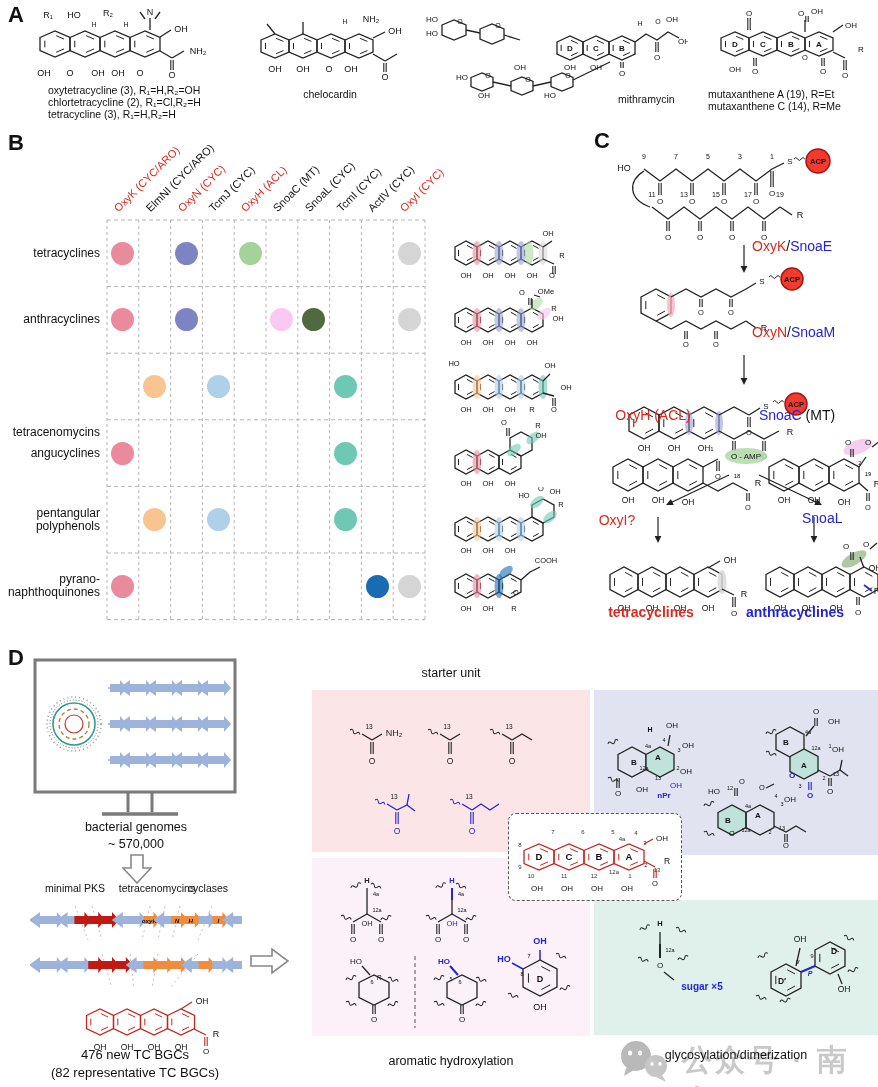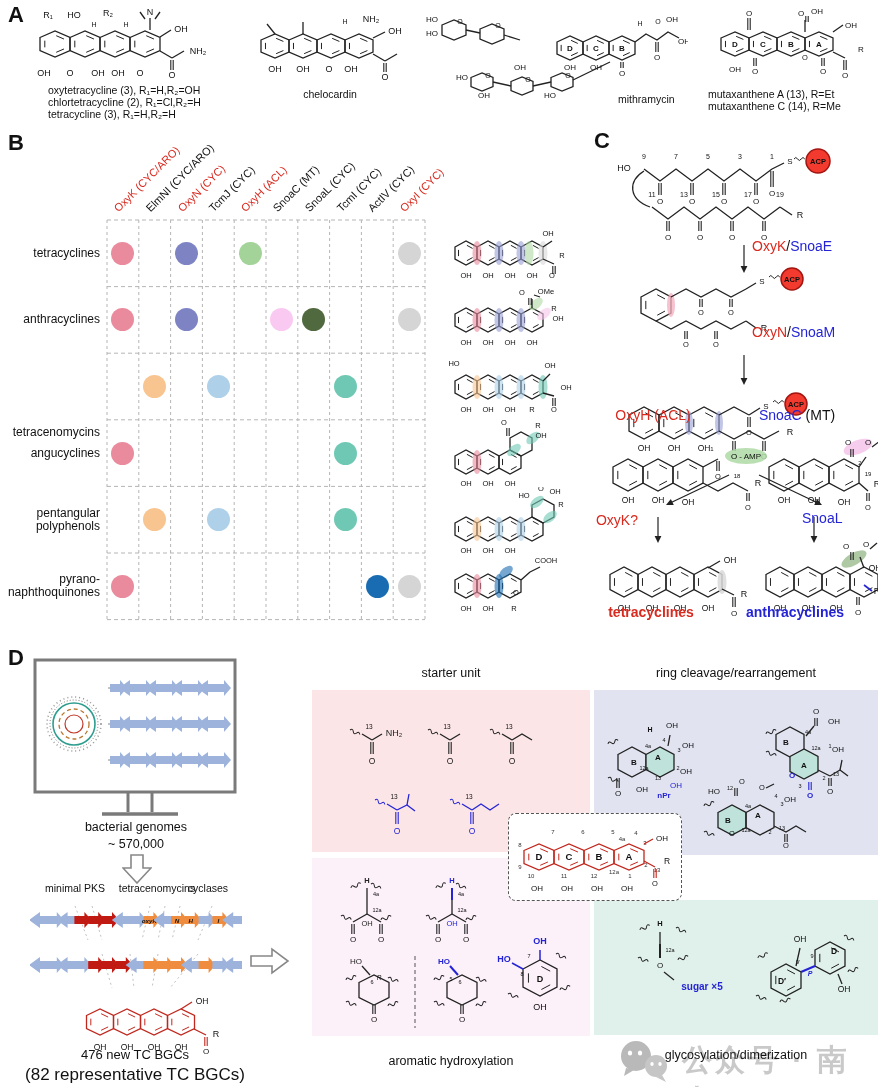--- a/index.html
+++ b/index.html
@@ -197,21 +197,21 @@
       <line x1="118.8" y1="50" x2="118.8" y2="58" stroke="#222" stroke-width="1.1"></line>
       <line x1="121.2" y1="50" x2="121.2" y2="58" stroke="#222" stroke-width="1.1"></line>
       <text x="120" y="66" font-size="8" text-anchor="middle" fill="#111">O</text>
     </svg>
 
   <div class="abs small" style="left:48px;top:84px">oxytetracycline  (3), R₁=H,R₂=OH</div>
   <div class="abs small" style="left:48px;top:96px">chlortetracycline  (2), R₁=Cl,R₂=H</div>
   <div class="abs small" style="left:48px;top:108px">tetracycline  (3), R₁=H,R₂=H</div>
   <div class="abs small ctr" style="left:262px;top:88px;width:136px">chelocardin</div>
   <div class="abs small" style="left:618px;top:93px">mithramycin</div>
-  <div class="abs small" style="left:708px;top:88px">mutaxanthene A (13), R=Et</div>
+  <div class="abs small" style="left:708px;top:88px">mutaxanthene A (19), R=Et</div>
   <div class="abs small" style="left:708px;top:100px">mutaxanthene C (14), R=Me</div>
 
   <div id="panelB" class="abs" style="left:0;top:130px;width:592px;height:520px">
       <svg width="592" height="520" style="position:absolute;left:0;top:0">
         <line x1="107" y1="90" x2="107" y2="489.59999999999997" stroke="#b5b5b5" stroke-width="1" stroke-dasharray="3,3"></line>
         <line x1="138.8" y1="90" x2="138.8" y2="489.59999999999997" stroke="#b5b5b5" stroke-width="1" stroke-dasharray="3,3"></line>
         <line x1="170.6" y1="90" x2="170.6" y2="489.59999999999997" stroke="#b5b5b5" stroke-width="1" stroke-dasharray="3,3"></line>
         <line x1="202.4" y1="90" x2="202.4" y2="489.59999999999997" stroke="#b5b5b5" stroke-width="1" stroke-dasharray="3,3"></line>
         <line x1="234.2" y1="90" x2="234.2" y2="489.59999999999997" stroke="#b5b5b5" stroke-width="1" stroke-dasharray="3,3"></line>
         <line x1="266" y1="90" x2="266" y2="489.59999999999997" stroke="#b5b5b5" stroke-width="1" stroke-dasharray="3,3"></line>
@@ -706,21 +706,21 @@
   <div class="abs enz" style="left:752px;top:238px">
     <span id="st1l" style="color: rgb(217, 42, 31);">OxyK</span><span>/</span><span id="st1r" style="color: rgb(36, 36, 214);">SnoaE</span>
   </div>
   <div class="abs enz" style="left:752px;top:324px">
     <span id="st2l" style="color: rgb(217, 42, 31);">OxyN</span><span>/</span><span id="st2r" style="color: rgb(36, 36, 214);">SnoaM</span>
   </div>
   <div id="blab" class="abs enz ctr" style="left: 598px; top: 407px; width: 110px; color: rgb(217, 42, 31);">OxyH (ACL)</div>
   <div class="abs enz ctr" style="left:742px;top:407px;width:110px">
     <span id="brn" style="color: rgb(36, 36, 214);">SnoaC</span><span> (MT)</span>
   </div>
-  <div id="oxyi" class="abs enz ctr" style="left: 588px; top: 512px; width: 58px; color: rgb(217, 42, 31);">OxyK?</div>
+  <div id="oxyi" class="abs enz ctr" style="left: 588px; top: 512px; width: 58px; color: rgb(217, 42, 31);">OxyI?</div>
   <div id="snoal" class="abs enz" style="left: 802px; top: 510px; color: rgb(36, 36, 214);">SnoaL</div>
   <div id="prodL" class="abs enz ctr" style="left: 596px; top: 604px; width: 110px; font-weight: bold; color: rgb(217, 42, 31);">tetracyclines</div>
   <div id="prodR" class="abs enz ctr" style="left: 740px; top: 604px; width: 110px; font-weight: bold; color: rgb(36, 36, 214);">anthracyclines</div>
 
   <svg id="svgMon" class="abs" style="left:30px;top:658px" width="212" height="164">
       <rect x="5" y="2" width="200" height="132" fill="#fff" stroke="#7a7a7a" stroke-width="3"></rect>
       <circle cx="44" cy="66" r="27" fill="none" stroke="#999" stroke-dasharray="1,3" stroke-width="1.6"></circle>
       <circle cx="44" cy="66" r="21" fill="none" stroke="#2e9d8f" stroke-dasharray="null" stroke-width="1.6"></circle>
       <circle cx="44" cy="66" r="15" fill="none" stroke="#b8762f" stroke-dasharray="4,3" stroke-width="1.3"></circle>
       <circle cx="44" cy="66" r="9" fill="none" stroke="#c0392b" stroke-dasharray="null" stroke-width="1.2"></circle>
@@ -842,27 +842,26 @@
       <text x="146" y="49" font-size="9" text-anchor="middle" fill="#111">R</text>
       <line x1="134.8" y1="49" x2="134.8" y2="58" stroke="#c0271d" stroke-width="1.1"></line>
       <line x1="137.2" y1="49" x2="137.2" y2="58" stroke="#c0271d" stroke-width="1.1"></line>
       <text x="136" y="66" font-size="8" text-anchor="middle" fill="#111">O</text>
       <text x="30" y="62" font-size="8.5" text-anchor="middle" fill="#111">OH</text>
       <text x="57" y="62" font-size="8.5" text-anchor="middle" fill="#111">OH</text>
       <text x="84" y="62" font-size="8.5" text-anchor="middle" fill="#111">OH</text>
       <text x="111" y="62" font-size="8.5" text-anchor="middle" fill="#111">OH</text>
     </svg>
   <div class="abs ctr" style="left:25px;top:1047px;width:220px;font-size:13px">476 new TC BGCs</div>
-  <div class="abs ctr" style="left:25px;top:1065px;width:220px;font-size:17px">(82 representative TC BGCs)</div>
+  <div class="abs ctr" style="left:25px;top:1065px;width:220px;font-size:13px">(82 representative TC BGCs)</div>
   <svg class="abs" style="left:250px;top:946px" width="40" height="30">
     <polygon points="1,10 22,10 22,3 38,15 22,27 22,20 1,20" fill="#fff" stroke="#888" stroke-width="1.6"></polygon>
   </svg>
 
   <div class="abs cap ctr" style="left:312px;top:666px;width:278px">starter unit</div>
-  <div class="abs cap ctr" style="left:594px;top:666px;width:284px">ring cleavage/rearrangement</div>
   <div id="boxStarter" class="abs" style="left: 312px; top: 690px; width: 278px; height: 162px; background: rgb(251, 229, 231);">
     <svg id="svgStarter" width="278" height="162">
         <path d="M0,0 q1.8,-3 3.6,0 q1.8,3 3.6,0 q1.8,-3 3.6,0" fill="none" stroke="#222" stroke-width="1" transform="translate(38,40) rotate(25)"></path>
         <line x1="50" y1="44" x2="60" y2="50" stroke="#222" stroke-width="1.3"></line>
         <text x="57" y="39" font-size="6.5" text-anchor="middle" fill="#111">13</text>
         <line x1="58.8" y1="52" x2="58.8" y2="64" stroke="#222" stroke-width="1.1"></line>
         <line x1="61.2" y1="52" x2="61.2" y2="64" stroke="#222" stroke-width="1.1"></line>
         <text x="60" y="74" font-size="8.5" text-anchor="middle" fill="#222">O</text>
         <line x1="60" y1="50" x2="70" y2="44" stroke="#222" stroke-width="1.3"></line>
         <text x="82" y="46" font-size="9" text-anchor="middle" fill="#222">NH₂</text>

